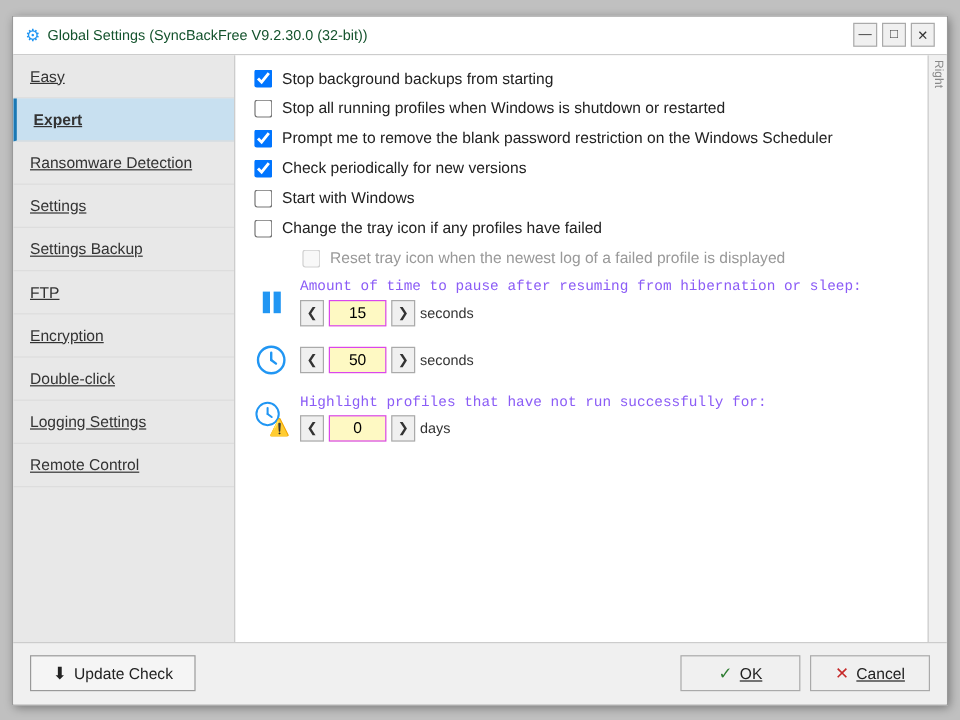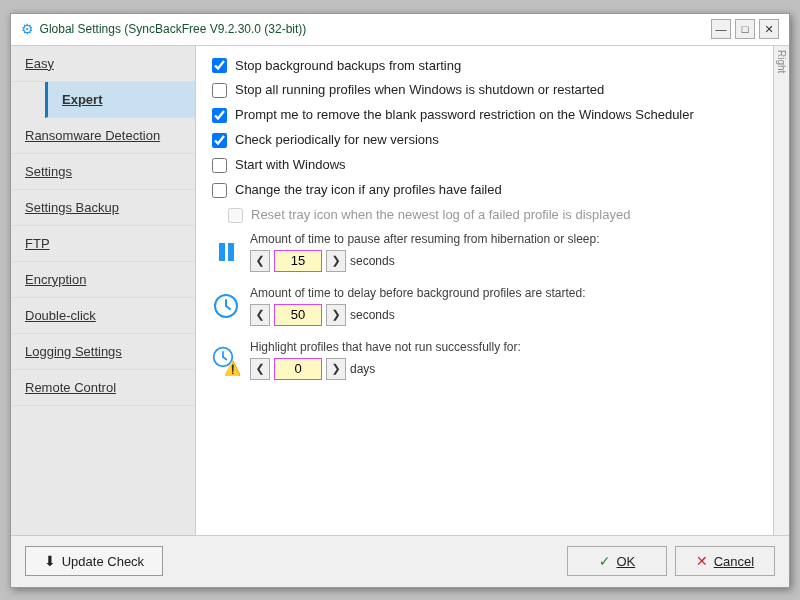--- a/index.html
+++ b/index.html
@@ -82,21 +82,20 @@
       cursor: pointer;
       border-bottom: 1px solid #ddd;
       color: #333;
       font-size: 13px;
       text-decoration: underline;
     }
     .sidebar-item.active {
       background: #c8e0f0;
       font-weight: 600;
       border-left: 3px solid #1a78b4;
-      margin-left: 34px;
     }
 
     .main-content {
       flex: 1;
       padding: 12px 16px;
       overflow-y: auto;
       background: #fff;
     }
 
     .right-panel {
@@ -112,21 +111,21 @@
       color: #666;
     }
 
     .option-row {
       display: flex;
       align-items: center;
       margin-bottom: 8px;
       gap: 8px;
     }
     .option-row.indented {
-      margin-left: 16px;
+      margin-left: 40px;
     }
 
     input[type="checkbox"] {
       width: 15px;
       height: 15px;
       cursor: pointer;
       flex-shrink: 0;
     }
 
     .option-label {
@@ -151,22 +150,23 @@
       display: flex;
       align-items: center;
       justify-content: center;
     }
     .spinner-content {
       display: flex;
       flex-direction: column;
       gap: 4px;
     }
     .spinner-label {
-      color: #404040;
+      color: #8b5cf6;
       font-size: 12px;
+      font-family: Liberation Mono, monospace;
     }
     .spinner-controls {
       display: flex;
       align-items: center;
       gap: 4px;
     }
     .spinner-btn {
       width: 20px;
       height: 22px;
       border: 1px solid #aaa;
@@ -334,21 +334,20 @@
 
       <div class="spinner-row">
         <div class="spinner-icon">
           <svg width="26" height="26" viewBox="0 0 26 26">
             <circle cx="13" cy="13" r="11" fill="none" stroke="#2196F3" stroke-width="2"></circle>
             <line x1="13" y1="7" x2="13" y2="13" stroke="#2196F3" stroke-width="2" stroke-linecap="round"></line>
             <line x1="13" y1="13" x2="17" y2="16" stroke="#2196F3" stroke-width="2" stroke-linecap="round"></line>
           </svg>
         </div>
         <div class="spinner-content">
-          <span class="spinner-label">Amount of time to delay before background profiles are started:</span>
           <div class="spinner-controls">
             <button class="spinner-btn">❮</button>
             <div class="spinner-value">50</div>
             <button class="spinner-btn">❯</button>
             <span class="spinner-unit">seconds</span>
           </div>
         </div>
       </div>
 
       <div class="spinner-row">

